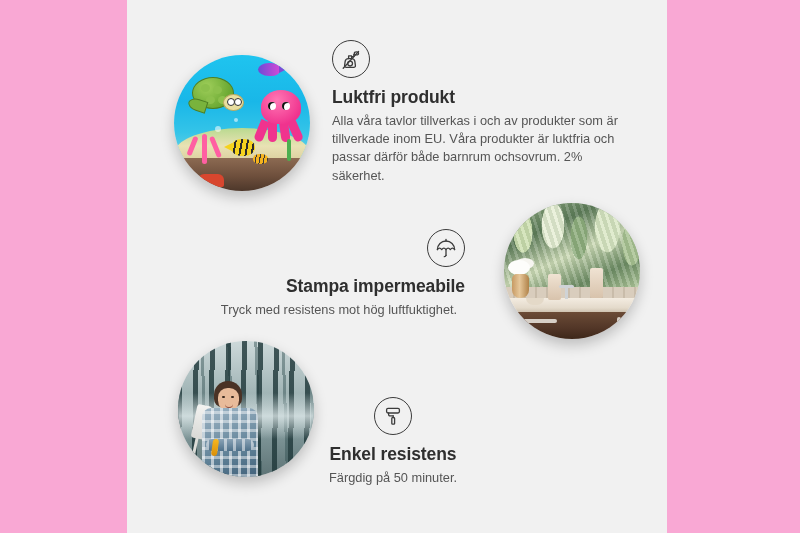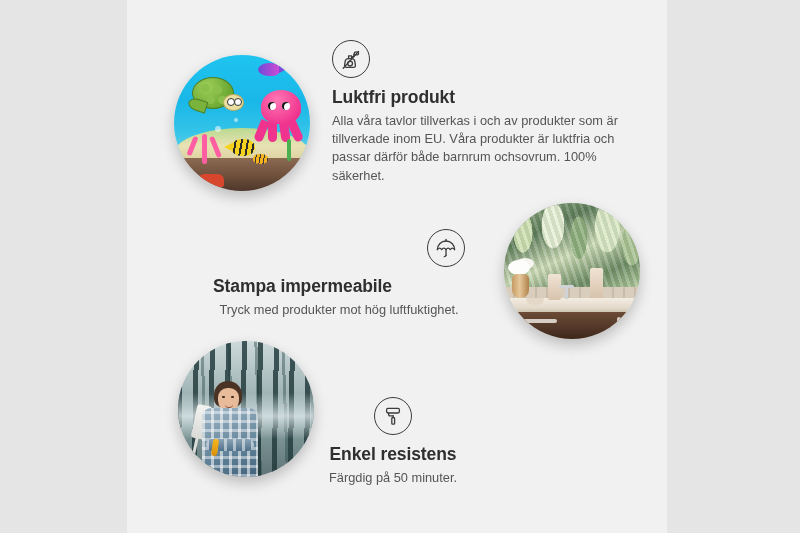--- a/index.html
+++ b/index.html
@@ -2,21 +2,21 @@
 <html><head>
 <meta charset="utf-8">
 <style>
   html,body{margin:0;padding:0;}
   body{
     width:800px;height:533px;
     background:#ffffff;
     font-family:"Liberation Sans", sans-serif;
     overflow:hidden;
   }
-  .stage{position:relative;width:800px;height:533px;background:#e5e5e5;text-decoration:underline;}
+  .stage{position:relative;width:800px;height:533px;background:#f9a8d4;text-decoration:underline;}
 
   
   .panel{
     position:absolute;left:127px;top:0;width:540px;height:533px;
     background:#f1f1f1;
   }
 
   
   .photo{
     position:absolute;border-radius:50%;overflow:hidden;
@@ -162,21 +162,21 @@
     font-size:17.5px;font-weight:bold;color:#2f2f2f;letter-spacing:-.1px;
     margin:9px 0 5px;line-height:1.15;
   }
   .f-body{font-size:12.8px;color:#555;line-height:1.42;}
 
   
   .feature-1{left:332px;top:40px;width:300px;}
   
   .feature-2{left:213px;top:229px;width:252px;text-align:center;}
   .feature-2 .icon-wrap{display:flex;justify-content:flex-end;}
-  .feature-2 .f-title{text-align:left;}
+  .feature-2 .f-title{text-align:right;}
   
   .feature-3{left:300px;top:397px;width:186px;text-align:center;}
   .feature-3 .icon-wrap{display:flex;justify-content:center;}
 </style>
 </head>
 <body>
 
 <div class="stage">
 
   <div class="panel"></div>
@@ -226,37 +226,37 @@
           <path d="M9.6 11.6V8.9h3v2.7"></path>
           <path d="M12.6 9.6h2.2"></path>
           <path d="M14.8 9.6V7.4"></path>
           <ellipse cx="17.4" cy="6.4" rx="2.1" ry="1.5"></ellipse>
           <circle cx="11.1" cy="16.6" r="2.4"></circle>
           <line x1="4.2" y1="21.2" x2="19.6" y2="4.4"></line>
         </svg>
       </div>
     </div>
     <div class="f-title">Luktfri produkt</div>
-    <div class="f-body">Alla våra tavlor tillverkas i och av produkter som är tillverkade inom EU. Våra produkter är luktfria och passar därför både barnrum ochsovrum. 100% säkerhet.</div>
+    <div class="f-body">Alla våra tavlor tillverkas i och av produkter som är tillverkade inom EU. Våra produkter är luktfria och passar därför både barnrum ochsovrum. 2% säkerhet.</div>
   </div>
 
   <div class="feature feature-2">
     <div class="icon-wrap">
       <div class="icon-circle">
         <svg width="24" height="24" viewBox="0 0 24 24" fill="none" stroke="#3c3c3c" stroke-width="1.3" stroke-linecap="round" stroke-linejoin="round">
           <path d="M3.4 13.6a8.6 8.6 0 0 1 17.2 0"></path>
           <path d="M3.4 13.6c1.4-2 2.9-2 4.3 0 1.4-2 2.9-2 4.3 0 1.4-2 2.9-2 4.3 0 1.4-2 2.9-2 4.3 0"></path>
           <line x1="12" y1="13.6" x2="12" y2="19.4"></line>
           <path d="M12 19.4a1.7 1.7 0 0 1-1.7 1.3"></path>
           <line x1="12" y1="5" x2="12" y2="3.4"></line>
         </svg>
       </div>
     </div>
     <div class="f-title">Stampa impermeabile</div>
-    <div class="f-body">Tryck med produkter mot hög luftfuktighet.</div>
+    <div class="f-body">Tryck med resistens mot hög luftfuktighet.</div>
   </div>
 
   <div class="photo photo-bath">
     <div class="inner">
       <div class="bath-wall"></div>
       <div class="bath-splash"></div>
       <div class="bath-counter"></div>
       <div class="bath-vanity"></div>
       <div class="bath-flower"></div>
       <div class="bath-vase"></div>

